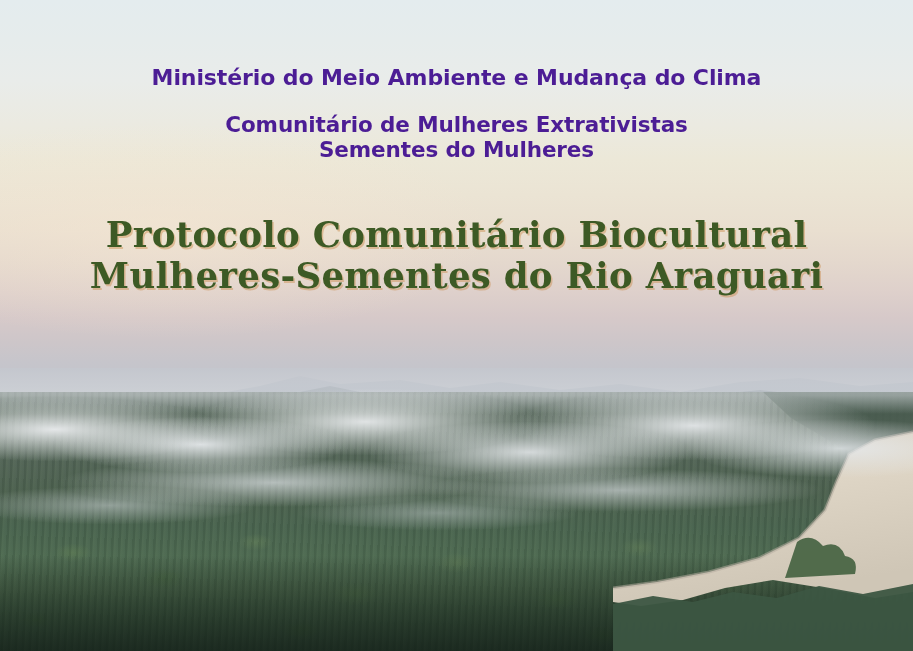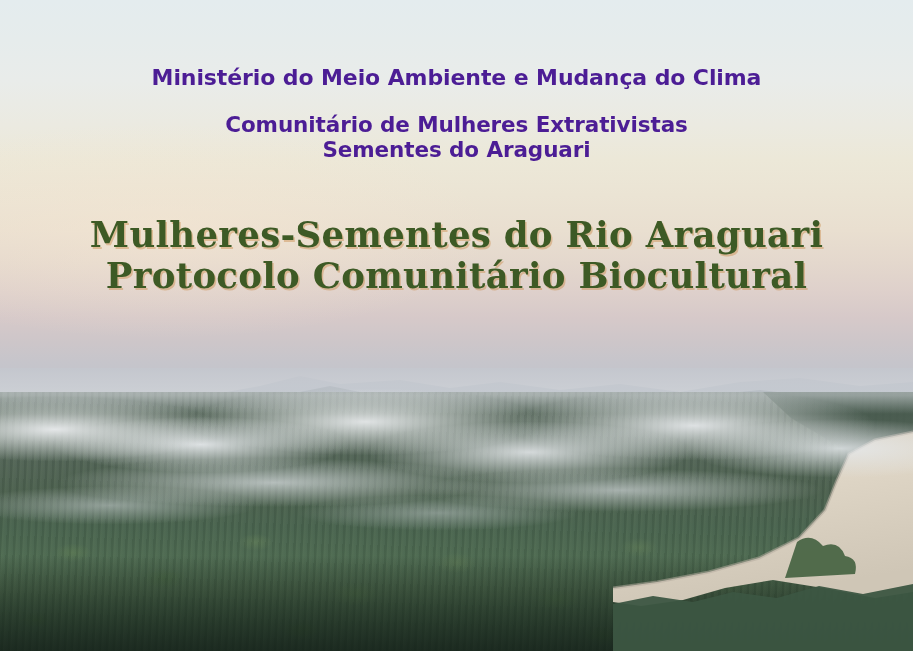--- a/index.html
+++ b/index.html
@@ -257,22 +257,22 @@
 
   <div class="mist-top"></div>
   <div class="mist"></div>
 
   <div class="text-layer">
 
     <div id="ministry" class="org-line">Ministério do Meio Ambiente e Mudança do Clima</div>
 
     <div id="assoc" class="org-line">
       <span class="l1">Comunitário de Mulheres Extrativistas</span>
-      <span class="l2">Sementes do Araguari</span>
+      <span class="l2">Sementes do Mulheres</span>
     </div>
 
     <div id="main-title">
+      <span class="tl">Protocolo Comunitário Biocultural</span>
       <span class="tl">Mulheres-Sementes do Rio Araguari</span>
-      <span class="tl">Protocolo Comunitário Biocultural</span>
     </div>
 
   </div>
 </div>
 
 </body></html>

